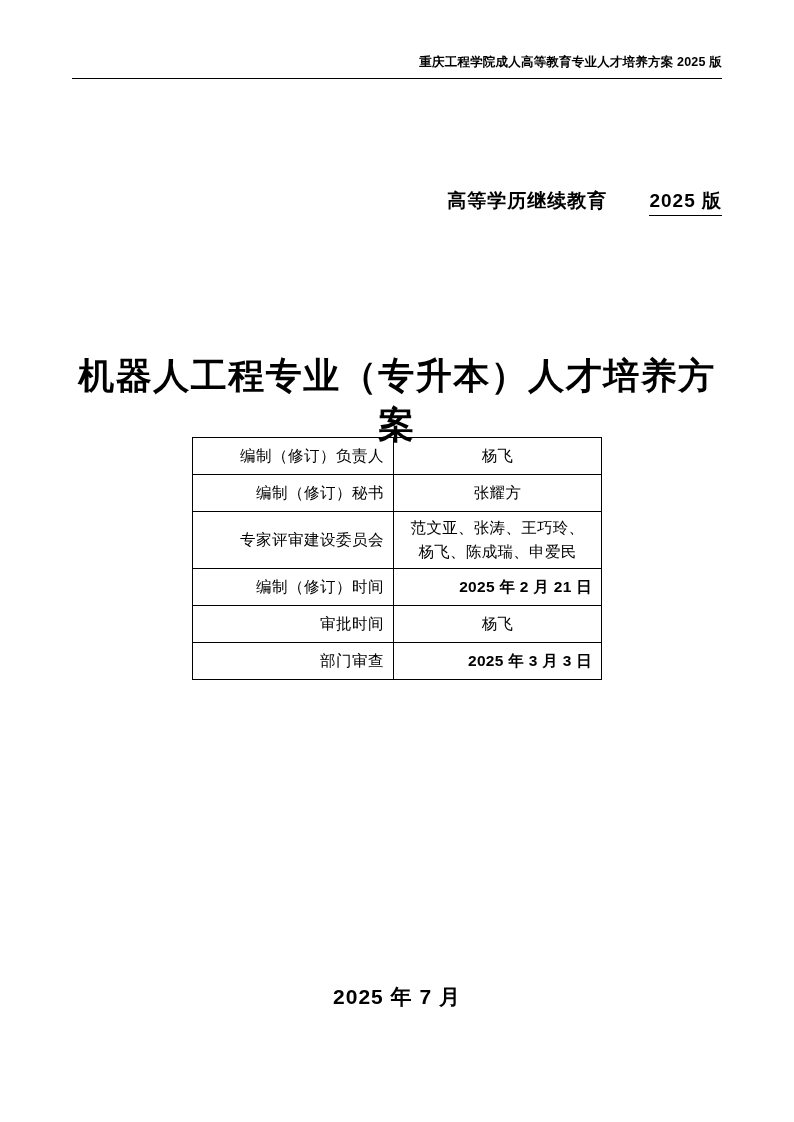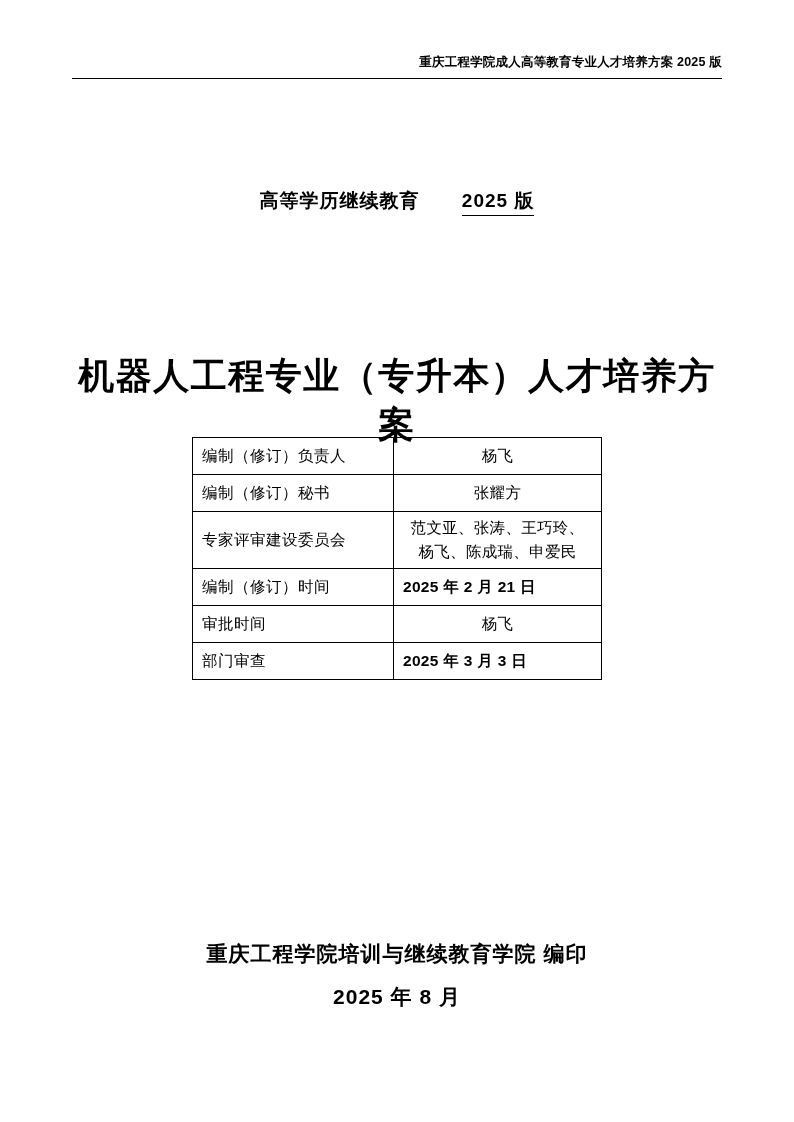--- a/index.html
+++ b/index.html
@@ -35,21 +35,21 @@
     padding-bottom: 7px;
     border-bottom: 1px solid #000;
   }
 
   
   .subtitle-row {
     position: absolute;
     left: 72px;
     top: 188px;
     width: 650px;
-    text-align: center;
+    text-align: right;
     font-size: 19px;
     font-weight: bold;
     letter-spacing: 1px;
   }
   .subtitle-row .edu {
     display: inline-block;
   }
   .subtitle-row .ver {
     display: inline-block;
     margin-left: 36px;
@@ -86,30 +86,30 @@
   table.info-table td {
     border: 1px solid #000;
     font-size: 15.5px;
     padding: 5px 9px;
     line-height: 1.5;
     vertical-align: middle;
     height: 26px;
   }
   table.info-table td.label {
     width: 182px;
-    text-align: left;
+    text-align: right;
     letter-spacing: 0.5px;
   }
   table.info-table td.value {
     text-align: center;
     letter-spacing: 0.3px;
   }
   table.info-table td.value.bold {
     font-weight: bold;
-    text-align: left;
+    text-align: right;
   }
   table.info-table td.value.twoline {
     line-height: 1.55;
     padding-top: 4px;
     padding-bottom: 4px;
   }
 
   
   .footer-org {
     position: absolute;
@@ -173,16 +173,15 @@
           <td class="value">杨飞</td>
         </tr>
         <tr>
           <td class="label">部门审查</td>
           <td class="value bold">2025 年 3 月 3 日</td>
         </tr>
       </tbody>
     </table>
   </div>
 
-  <div class="footer-org">重庆工程学院培训与继续教育学院 编印</div>
-  <div class="footer-date">2025 年 8 月</div>
+  <div class="footer-date">2025 年 7 月</div>
 
 </div>
 
 </body></html>

